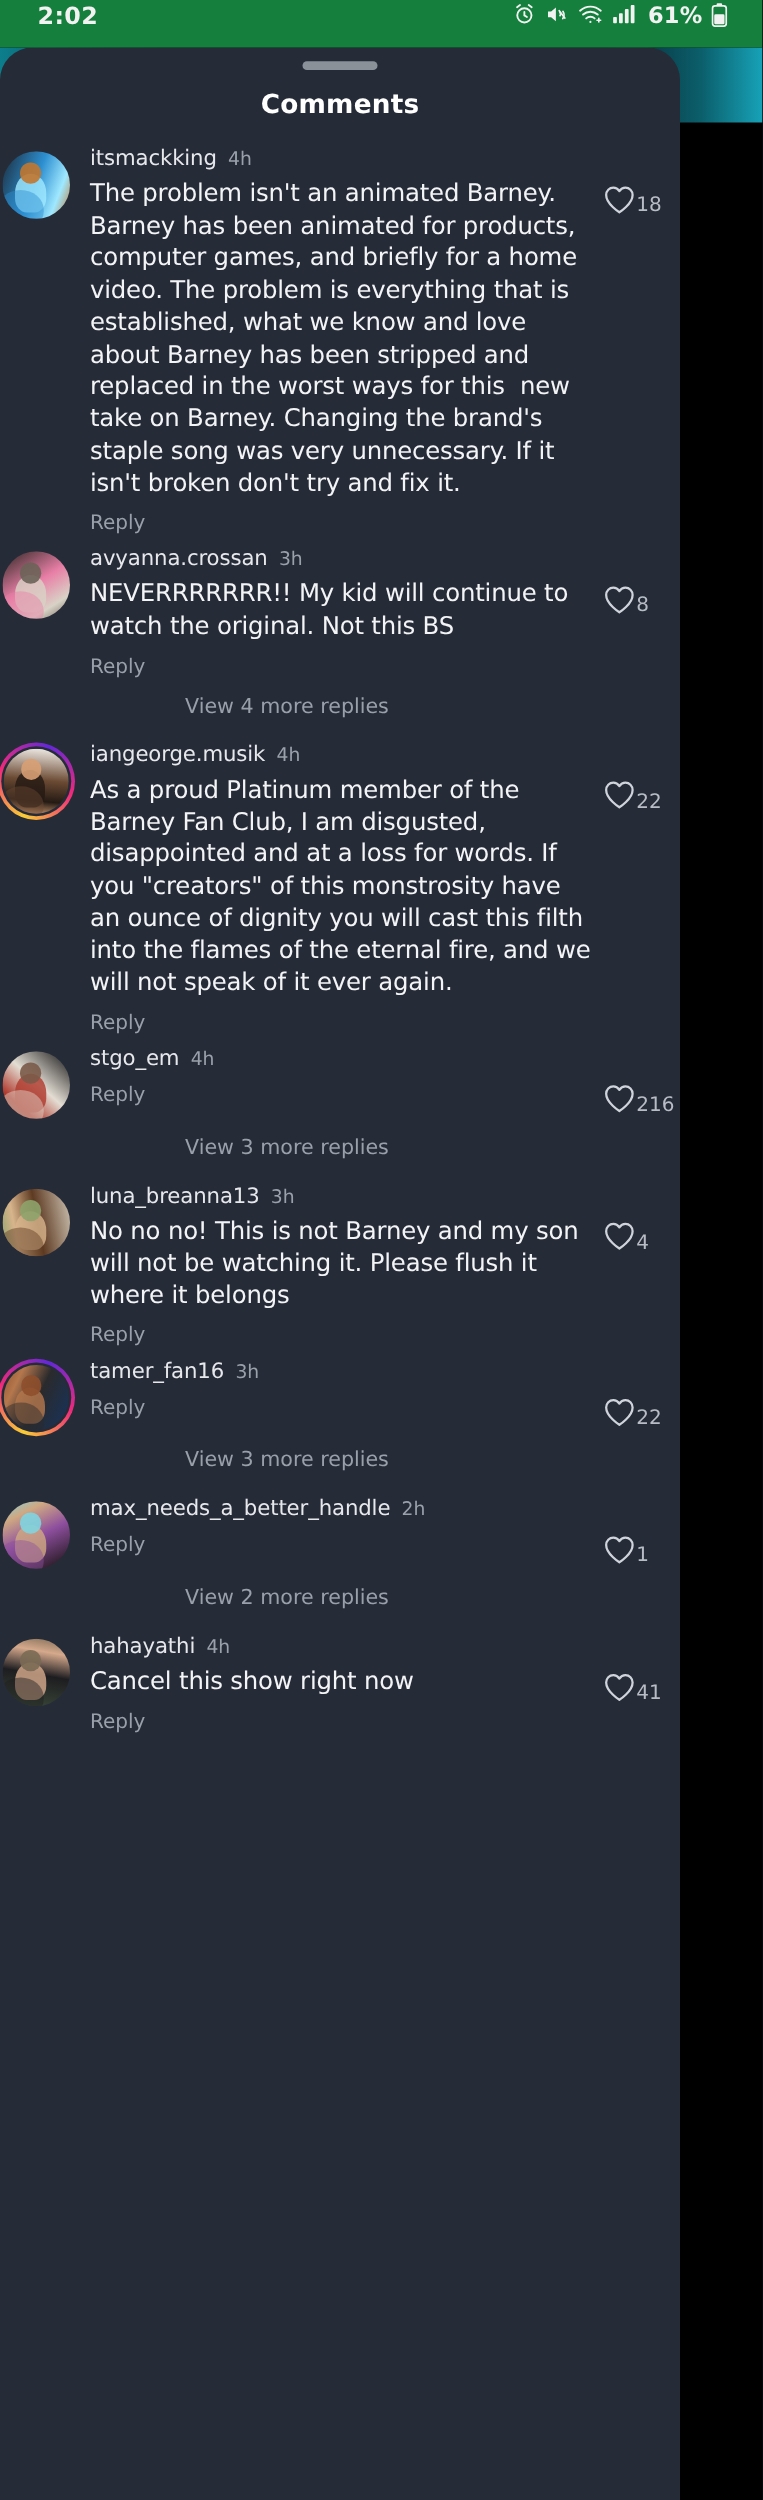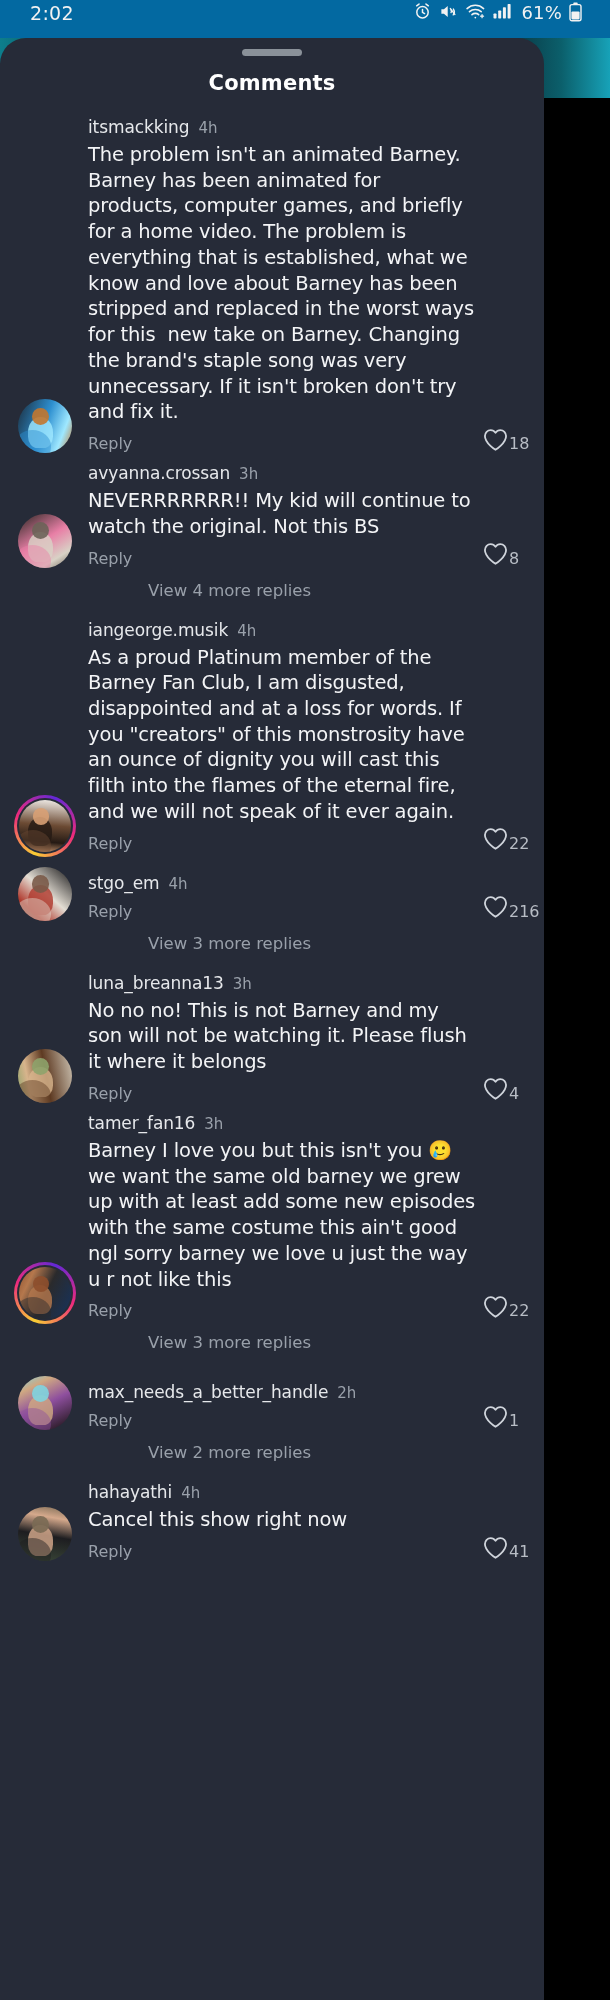--- a/index.html
+++ b/index.html
@@ -19,27 +19,28 @@
     position: relative;
     width: 610px;
     height: 2000px;
     background: #000;
   }
 
   
   .statusbar {
     position: relative;
     height: 38px;
-    background: #0369a1;
+    background: #15803d;
     display: flex;
     align-items: center;
     justify-content: space-between;
     padding: 0 28px 13px 30px;
     box-sizing: border-box;
     z-index: 5;
+    font-weight: bold;
   }
   .status-time {
     color: #f2f2f2;
     font-size: 19px;
     letter-spacing: 0.3px;
     font-family: "DejaVu Sans", sans-serif;
   }
   .status-right {
     display: flex;
     gap: 7px;
@@ -95,22 +96,22 @@
     letter-spacing: 0.2px;
   }
 
   .comments-list {
     margin-top: 18px;
   }
 
   
   .comment {
     display: flex;
-    align-items: flex-end;
-    padding: 0 0 0 18px;
+    align-items: flex-start;
+    padding: 0 0 0 2px;
     margin-bottom: 6px;
   }
 
   .avatar-wrap {
     flex: 0 0 auto;
     width: 54px;
     height: 54px;
     margin-top: 8px;
     position: relative;
   }
@@ -392,21 +393,21 @@
                   <div class="av-el" style="left:18%;top:34%;width:46%;height:56%;border-radius:50% 50% 38% 38%;background:#b5784d;opacity:.82"></div>
                   <div class="av-el" style="left:26%;top:16%;width:32%;height:32%;border-radius:50%;background:#8e4f2c;opacity:.9"></div>
                   <div class="av-el" style="left:-8%;top:58%;width:70%;height:60%;border-radius:50%;background:#2a2a2c;opacity:.45"></div>
                 </div>
               </div>
             </div>
           </div>
           <div class="body"><div class="meta">
               <span class="username">tamer_fan16</span>
               <span class="timestamp">3h</span>
-            </div><div class="text">Barney I love you but this isn't you 🥲we want the same old barney we grew up with at least add some new episodes with the same costume this ain't good ngl sorry barney we love u just the way u r not like this</div><span class="reply">Reply</span></div>
+            </div><span class="reply">Reply</span></div>
           <div class="likes">
             <span class="heart">
               <svg width="27" height="25" viewBox="0 0 24 22" fill="none" stroke="#cfd4db" stroke-width="1.6" stroke-linejoin="round">
                 <path d="M12 20.2S2.6 14.3 2.6 7.9c0-3 2.3-5.3 5.1-5.3 2 0 3.4 1.1 4.3 2.5.9-1.4 2.3-2.5 4.3-2.5 2.8 0 5.1 2.3 5.1 5.3 0 6.4-9.4 12.3-9.4 12.3z"></path>
               </svg>
             </span>
             <span class="like-count">22</span>
           </div>
         </div>
         <div class="view-replies">View 3 more replies</div>

